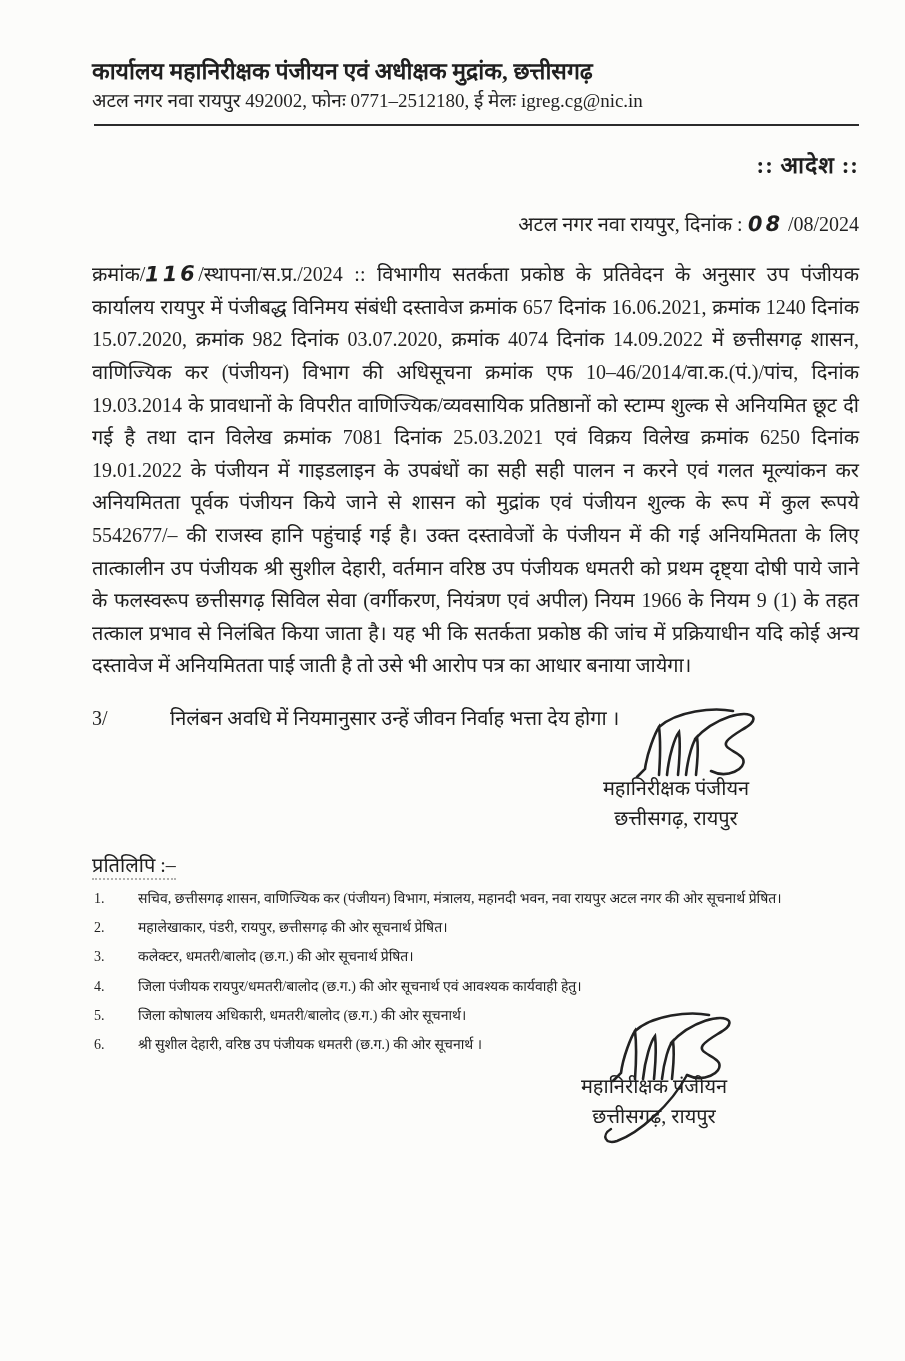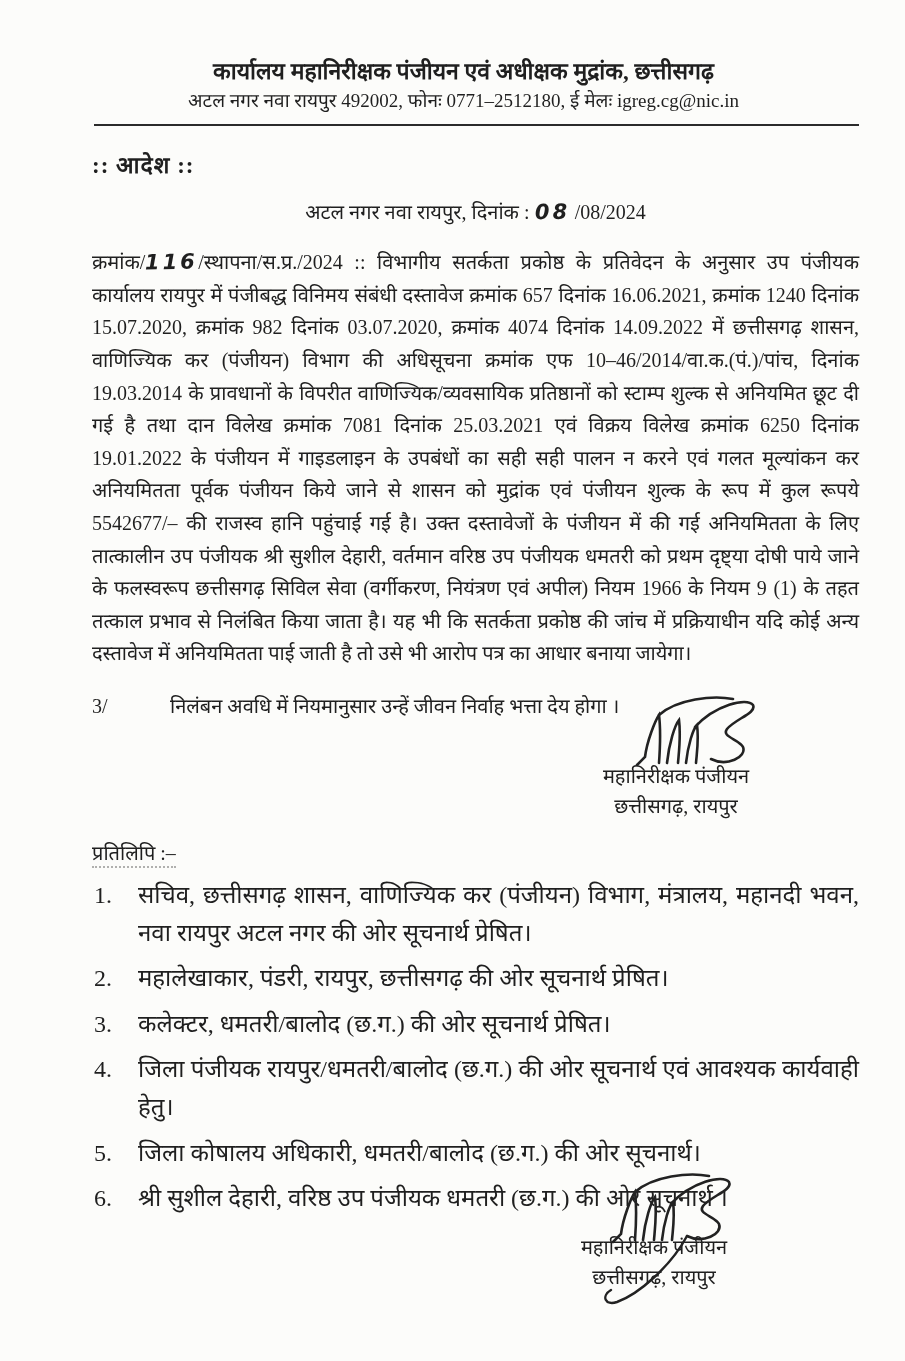--- a/index.html
+++ b/index.html
@@ -9,27 +9,27 @@
     min-height:1361px;
     margin:0 auto;
     background:#fcfcfa;
     color:#1f1f1f;
     font-family:"Liberation Serif","DejaVu Serif",serif;
     box-sizing:border-box;
     padding:56px 46px 40px 92px;
     overflow:hidden;
   }
   
-  .letterhead{text-align:center;margin-right:24px;}
+  .letterhead{text-align:left;margin-right:24px;}
   .office-name{font-size:23px;font-weight:bold;line-height:1.35;}
   .addr{font-size:19px;line-height:1.45;}
   .head-rule{border:0;border-top:2px solid #2b2b2b;margin:9px 0 0 2px;}
   
-  .order-title{text-align:left;font-size:23px;font-weight:bold;margin-top:22px;letter-spacing:1px;}
-  .dateline{text-align:center;font-size:20px;margin-top:18px;}
+  .order-title{text-align:right;font-size:23px;font-weight:bold;margin-top:22px;letter-spacing:1px;}
+  .dateline{text-align:right;font-size:20px;margin-top:30px;}
   
   .body-para{font-size:20px;line-height:1.63;text-align:justify;margin-top:20px;}
   .num-para{font-size:20px;line-height:1.63;text-align:justify;margin-top:20px;}
   .para-num{display:inline-block;min-width:78px;}
   
   .hw{
     font-family:"DejaVu Sans",sans-serif;
     font-style:italic;font-weight:600;
     letter-spacing:3px;font-size:21px;
     transform:rotate(-1deg);display:inline-block;
@@ -37,21 +37,21 @@
   
   .sig-block{position:relative;width:310px;margin:38px 28px 0 auto;text-align:center;font-size:20px;line-height:1.5;}
   .sig-block .scribble{position:absolute;pointer-events:none;}
   .sig-top-scribble{top:-68px;right:52px;}
   .sig-bottom-scribble{top:-62px;right:34px;}
   .sig-name{white-space:nowrap;}
   
   .ref-row{display:flex;justify-content:space-between;align-items:baseline;font-size:20px;margin-top:14px;margin-left:-6px;}
   .copy-label{font-size:20px;margin-top:18px;}
   .copy-label span{border-bottom:2px dotted rgba(0,0,0,.30);padding-bottom:2px;}
-  ol.recipients{counter-reset:item;list-style:none;margin:10px 0 0 0;padding-left:46px;font-size:24px;line-height:1.6;}
+  ol.recipients{counter-reset:item;list-style:none;margin:10px 0 0 0;padding-left:46px;font-size:14px;line-height:1.6;}
   ol.recipients li{counter-increment:item;position:relative;margin-bottom:7px;text-align:justify;}
   ol.recipients li::before{content:counter(item) ".";position:absolute;left:-44px;}
   .sig-block.bottom{margin-top:14px;width:290px;margin-right:60px;}
 </style>
 </head>
 <body>
 
 <div class="page">
 
   <div class="letterhead">

